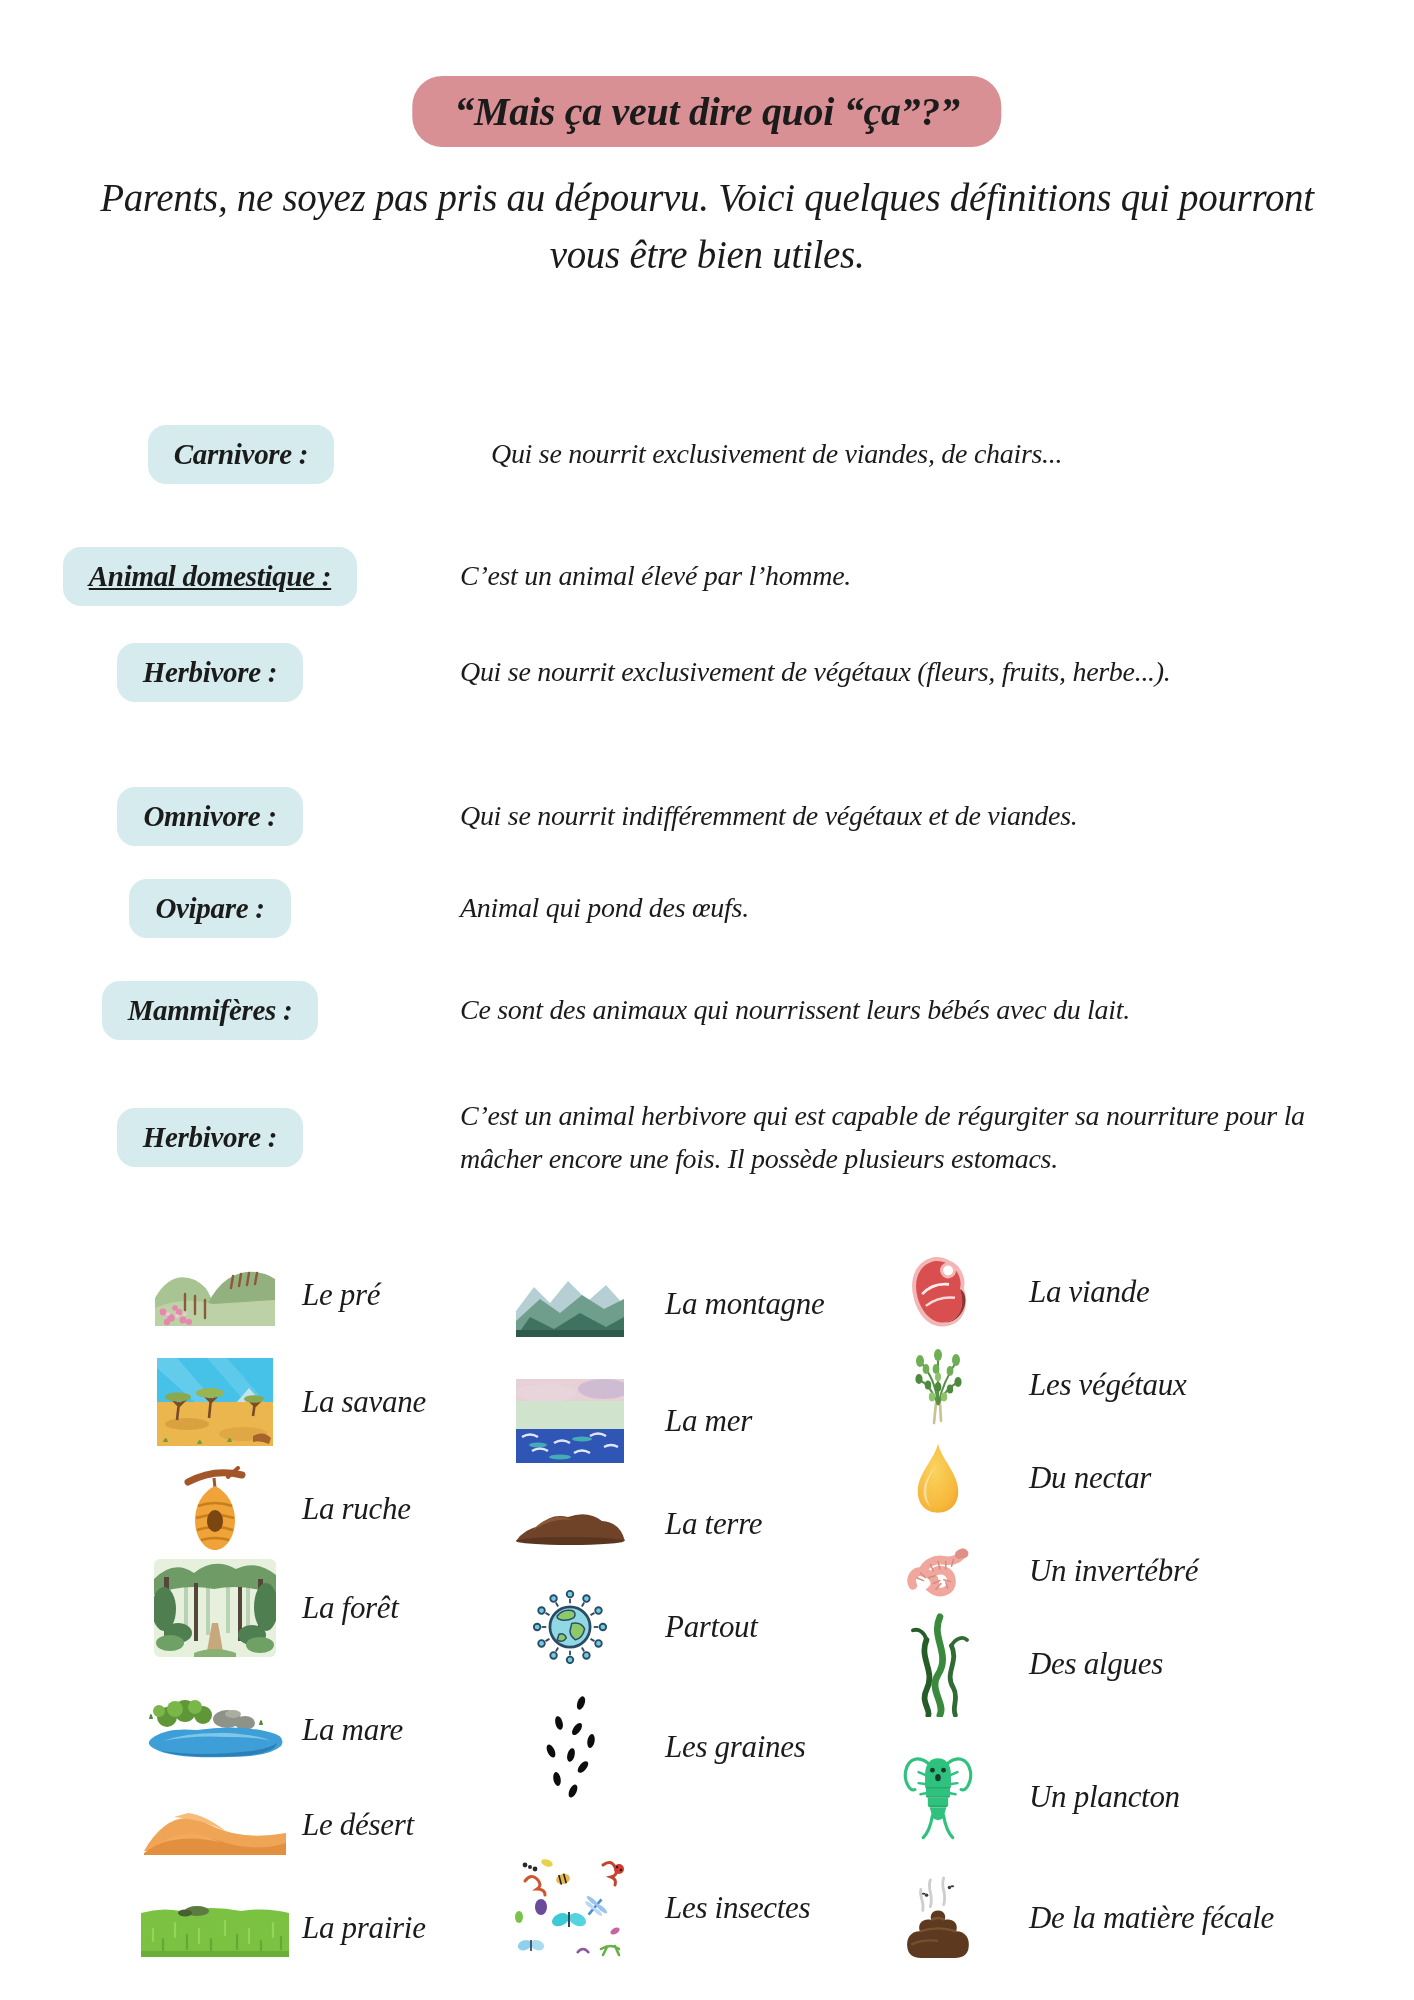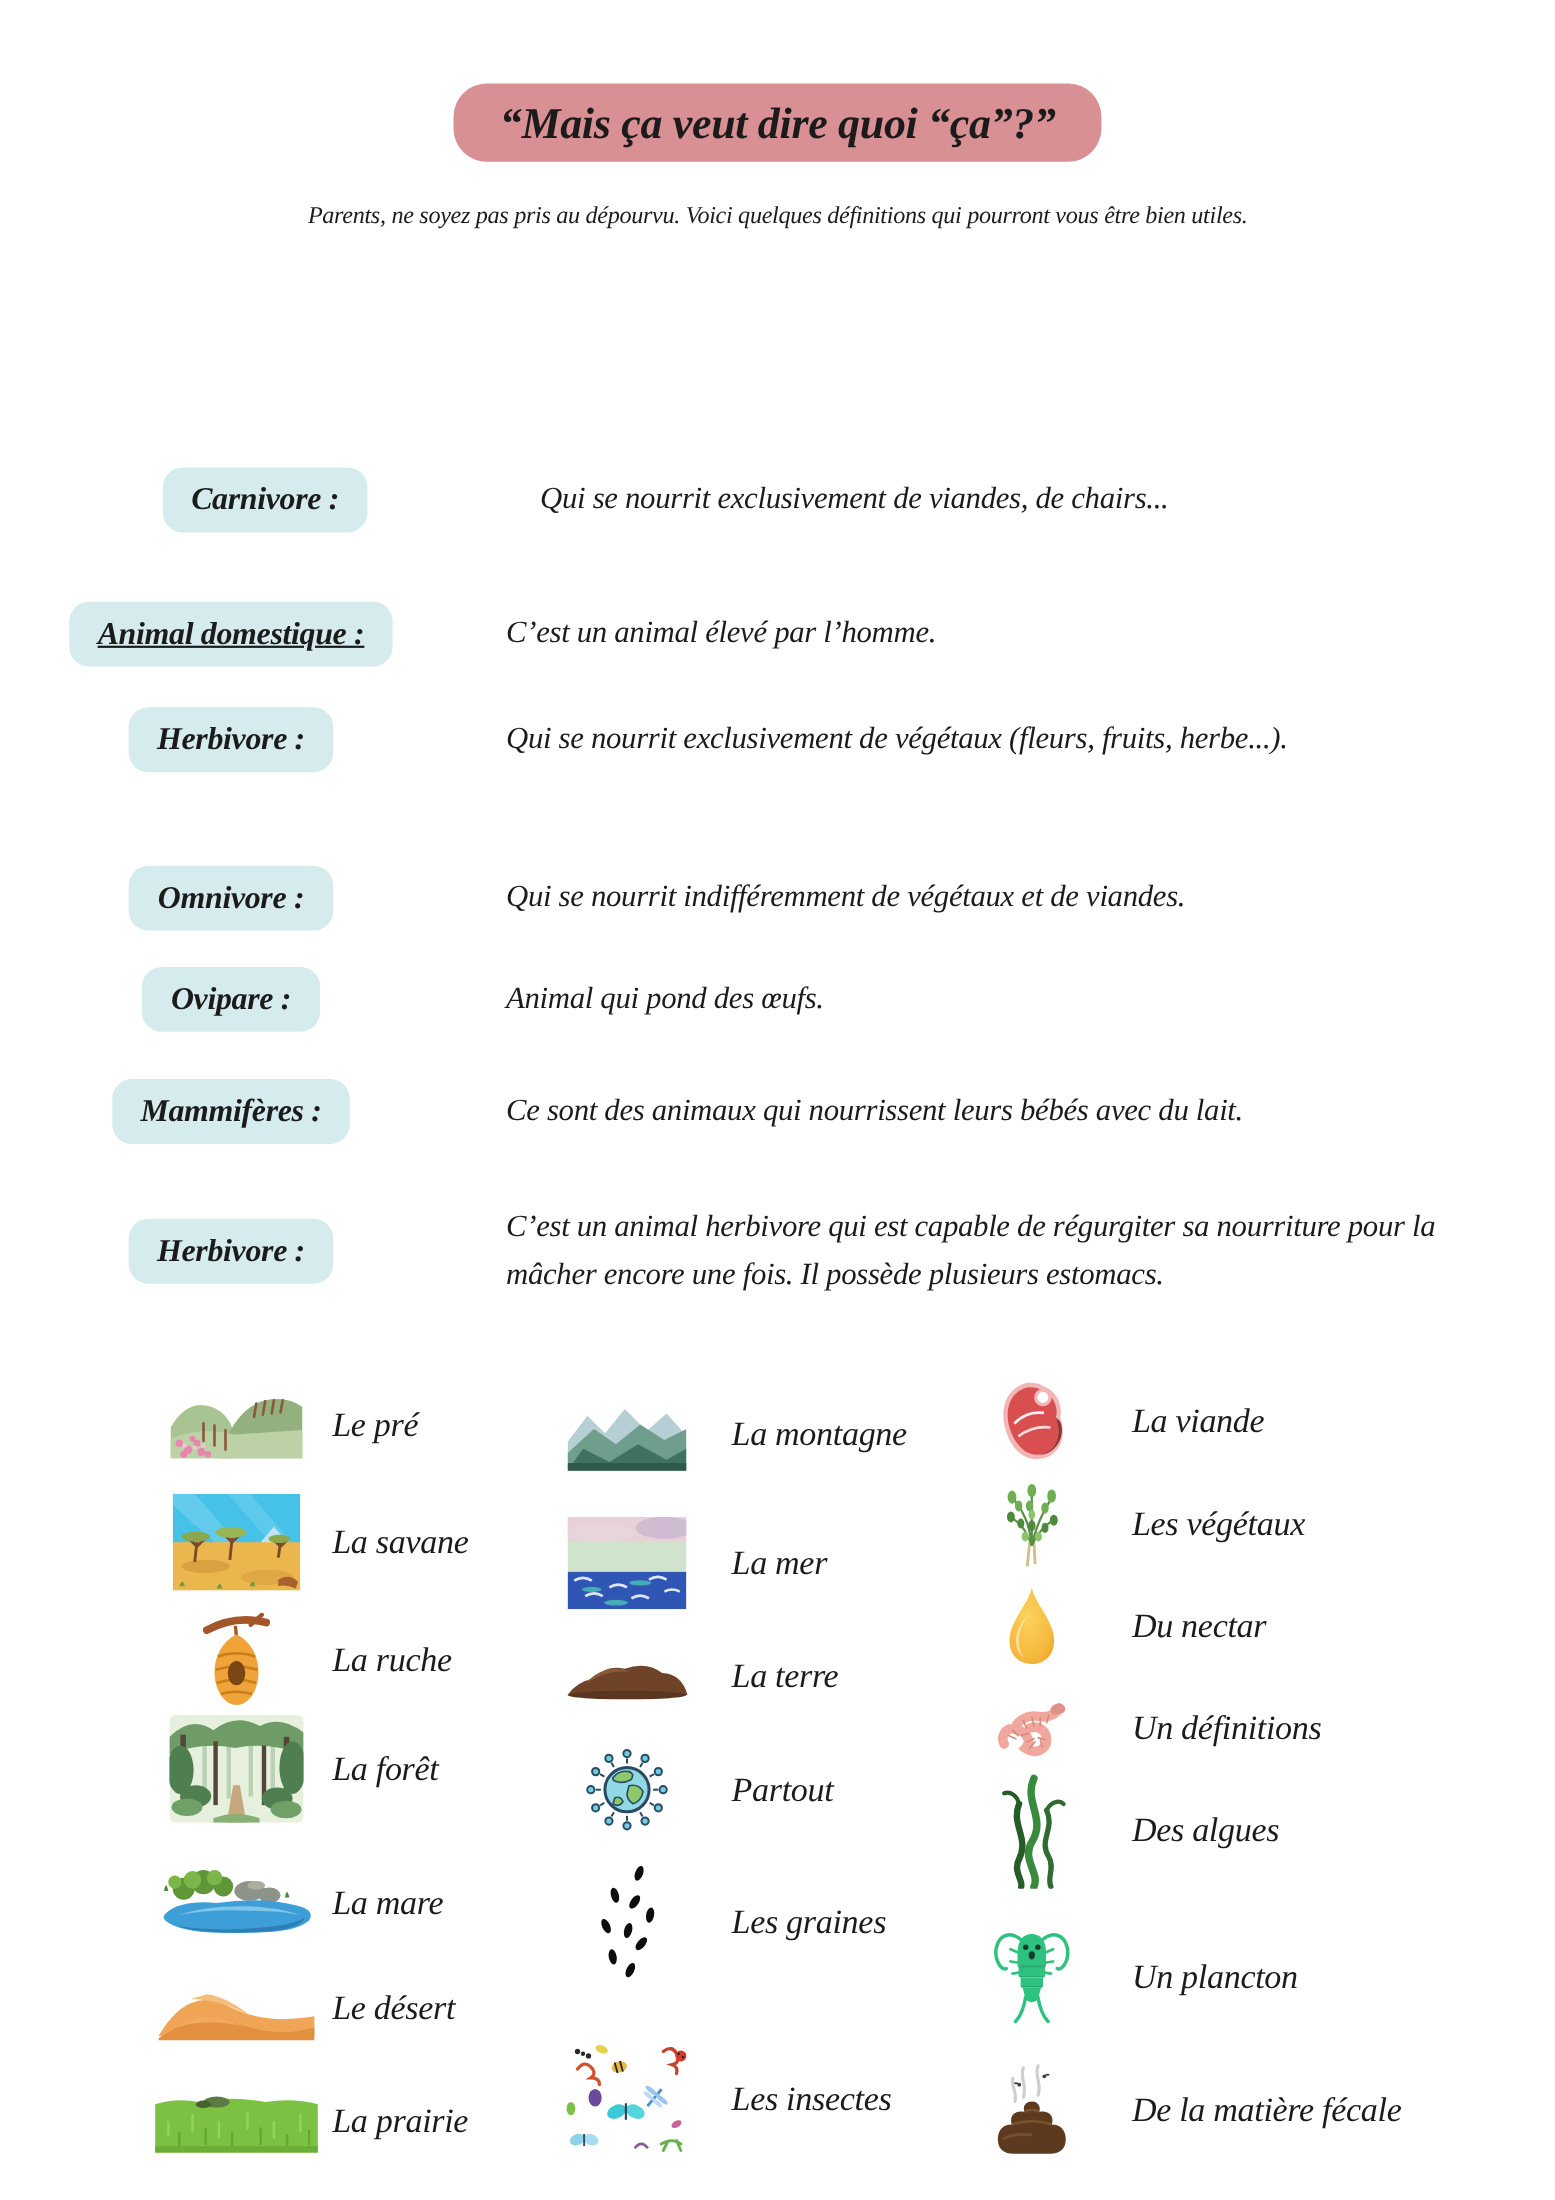--- a/index.html
+++ b/index.html
@@ -12,22 +12,22 @@
 
   
   .banner{
     position:absolute;top:76px;left:50%;transform:translateX(-50%);
     border-radius:30px;padding:12px 42px;white-space:nowrap;
   }
   .banner span{font-size:40px;font-weight:bold;}
 
   
   .intro{
-    position:absolute;top:180px;left:50%;transform:translateX(-50%);
-    width:1270px;text-align:center;font-size:22px;line-height:1.45;margin:0;
+    position:absolute;top:170px;left:50%;transform:translateX(-50%);
+    width:1270px;text-align:center;font-size:39px;line-height:1.45;margin:0;
   }
 
   
   .defs{position:absolute;top:420px;left:0;right:0;}
   .def-row{display:grid;grid-template-columns:420px 1fr;column-gap:40px;align-items:center;min-height:68px;}
   .def-row:nth-child(1){margin-bottom:54px;padding-left:31px;}
   .def-row:nth-child(2){margin-bottom:28px;}
   .def-row:nth-child(3){margin-bottom:76px;}
   .def-row:nth-child(4){margin-bottom:24px;}
   .def-row:nth-child(5){margin-bottom:34px;}
@@ -544,21 +544,21 @@
   <path d="M6 44 C2 36 8 28 16 30 C18 22 28 16 38 18 C50 20 56 14 58 10" stroke="#f0a89e" stroke-width="9"></path>
   <path d="M16 30 C28 32 32 42 26 48 C34 54 46 50 46 40 C46 31 38 26 30 29" stroke="#f0a89e" stroke-width="9"></path>
   <g stroke="#d88b80" stroke-width="1.6">
    <path d="M10 36 l7 3 M14 31 l5 5 M24 22 l3 7 M32 19 l2 8 M40 19 l0 8 M48 17 l-2 7"></path>
    <path d="M22 36 l7 -2 M27 42 l7 -3 M30 48 l5 -6 M42 47 l-2 -7 M45 40 l-7 -2"></path>
   </g>
   <path d="M54 12 C56 10 58 10 59 11" stroke="#e09187" stroke-width="9"></path>
  </g>
 </svg>
         </span>
-    <span class="vlabel script">Un définitions</span>
+    <span class="vlabel script">Un invertébré</span>
   </div>
 
   <div class="vitem">
     <span class="vicon">
           <svg width="62" height="106" viewBox="0 0 64 110">
  <g fill="none" stroke-linecap="round">
   <path d="M34 6 C24 28 46 44 32 66 C22 82 40 96 34 108" stroke="#3a8a3e" stroke-width="7"></path>
   <path d="M20 30 C12 50 30 62 20 82 C14 94 24 102 22 108" stroke="#255c28" stroke-width="6"></path>
   <path d="M46 36 C54 54 38 64 48 80 C54 90 46 100 50 108" stroke="#2f6b33" stroke-width="5"></path>
   <path d="M46 36 C50 28 58 26 62 30" stroke="#2f6b33" stroke-width="4"></path>

